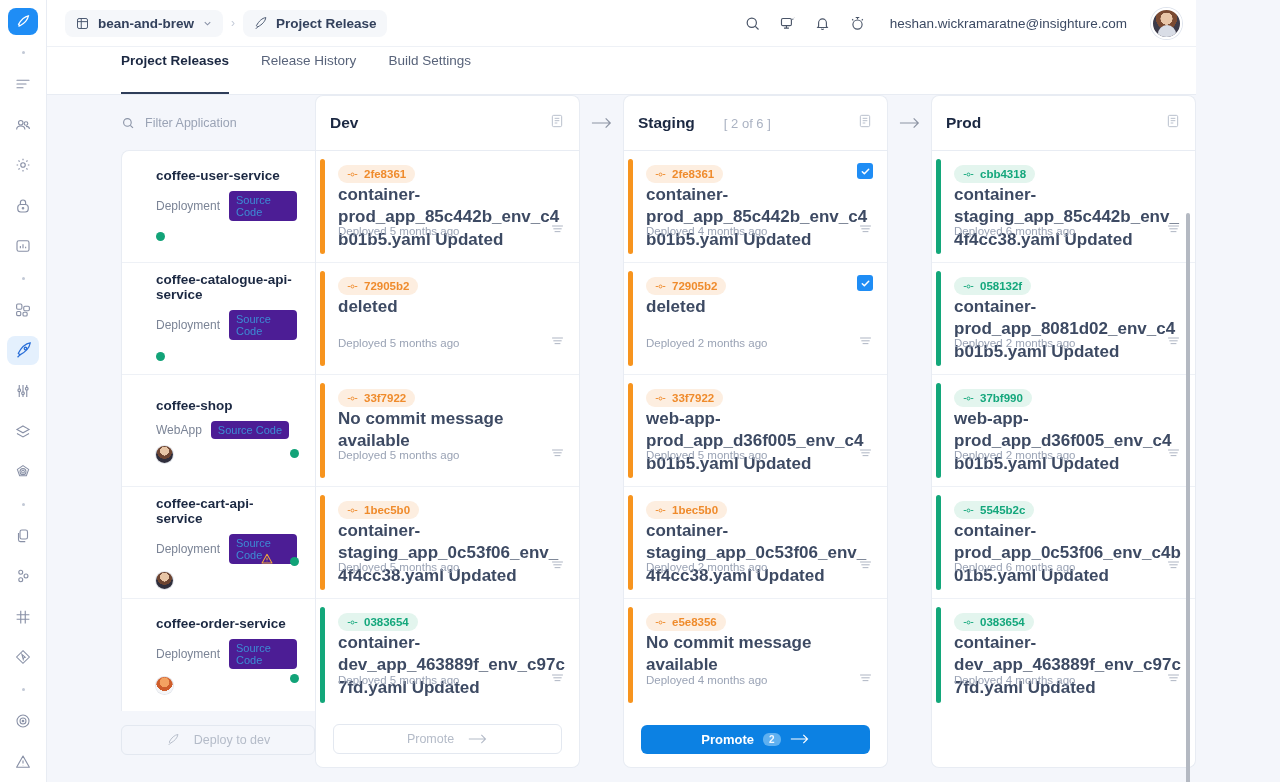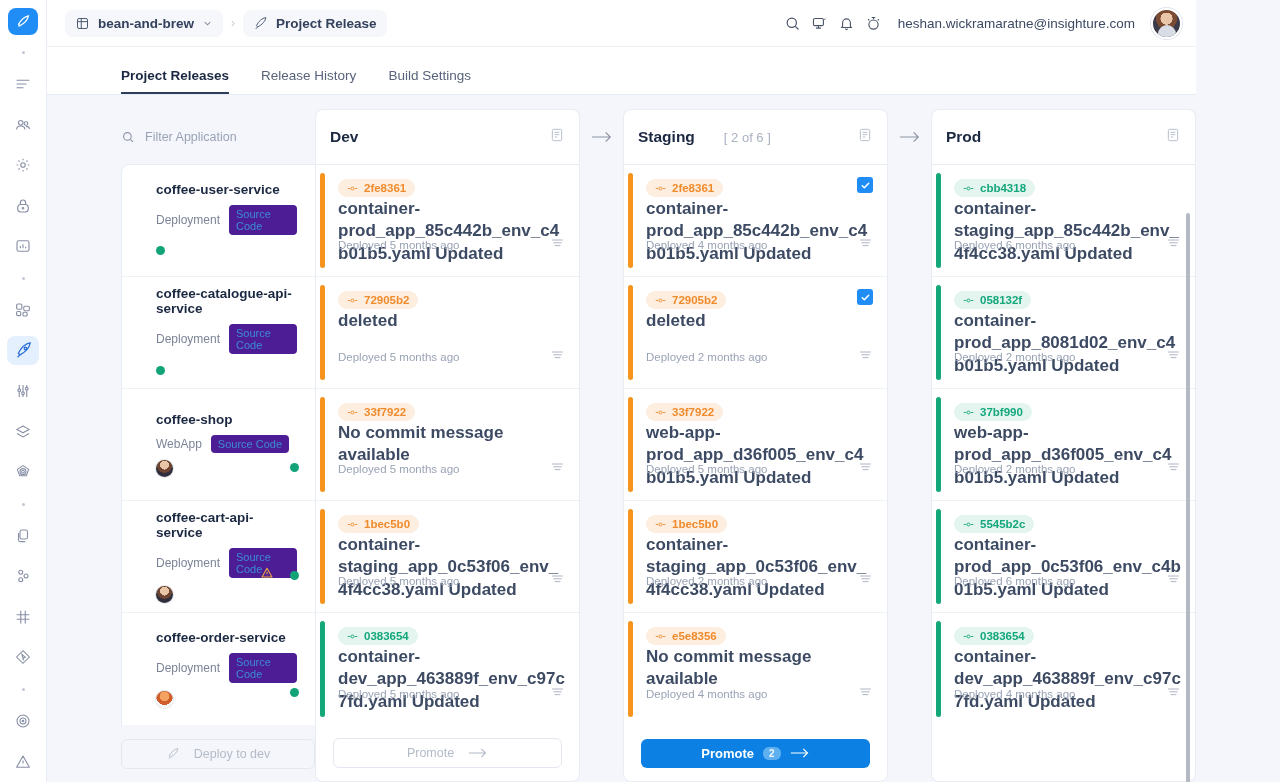--- a/index.html
+++ b/index.html
@@ -42,41 +42,41 @@
     height:47px; background:#fff; display:flex; align-items:center;
     padding:0 14px 0 18px; border-bottom:1px solid #eef1f6; flex:0 0 47px;
   }
   .crumb {
     display:flex; align-items:center; gap:8px; background:#f5f7fa;
     border-radius:8px; padding:6px 10px; font-size:13.5px; font-weight:600; color:#33415c;
   }
   .crumb .cd { color:#8890a6; }
   .crumb-sep { color:#c4cbd8; margin:0 8px; font-size:12px; }
   .crumb.plain { background:#f5f7fa; }
-  .topbar-right { margin-left:auto; display:flex; align-items:center; gap:10px; }
+  .topbar-right { margin-left:auto; display:flex; align-items:center; gap:18px; }
   .ticon { color:#4a5568; display:flex; align-items:center; }
   .email { font-size:13.5px; color:#3c4a63; margin-left:6px; }
   .avatar {
     width:31px; height:31px; border-radius:50%; margin-left:6px;
     background:radial-gradient(circle at 50% 32%, #e9c6a8 0 26%, #7a4a32 27% 46%, #3c3b4a 47% 100%);
     border:2px solid #fff; box-shadow:0 0 0 1px #dfe4ed;
     position:relative; overflow:hidden;
   }
   .avatar:after{
     content:""; position:absolute; left:50%; top:58%; width:18px; height:16px;
     transform:translateX(-50%); border-radius:9px 9px 0 0; background:#d9dde6;
   }
 
   
   .tabs { height:48px; background:#fff; display:flex; align-items:flex-end; padding:0 0 0 74px; gap:32px; border-bottom:1px solid #e8ecf3; flex:0 0 48px; }
-  .tab { font-size:13.5px; color:#58637a; padding-bottom:9px; border-bottom:2px solid transparent; }
+  .tab { font-size:13.5px; color:#58637a; padding-bottom:24px; border-bottom:2px solid transparent; }
   .tab.active { color:#1b2842; font-weight:600; border-bottom-color:#2e3d59; }
 
   
-  .board { flex:1; display:flex; padding:0; position:relative; overflow:hidden;align-items:flex-end; }
+  .board { flex:1; display:flex; padding:0; position:relative; overflow:hidden; }
   .col { display:flex; flex-direction:column; }
   .col-left { width:268px; flex:0 0 268px; padding-left:74px; }
   .col-arrow { width:43px; flex:0 0 43px; display:flex; flex-direction:column; }
 
   .env-col { flex:0 0 265px; width:265px; display:flex; flex-direction:column; }
   .search-box { height:55px; display:flex; align-items:center; gap:10px; color:#9aa3b5; font-size:12.5px; }
   .env-head {
     height:55px; background:#fff; border:1px solid #e8ecf3; border-bottom:none;
     border-radius:8px 8px 0 0; display:flex; align-items:center; padding:0 14px;gap:21px;
   }

